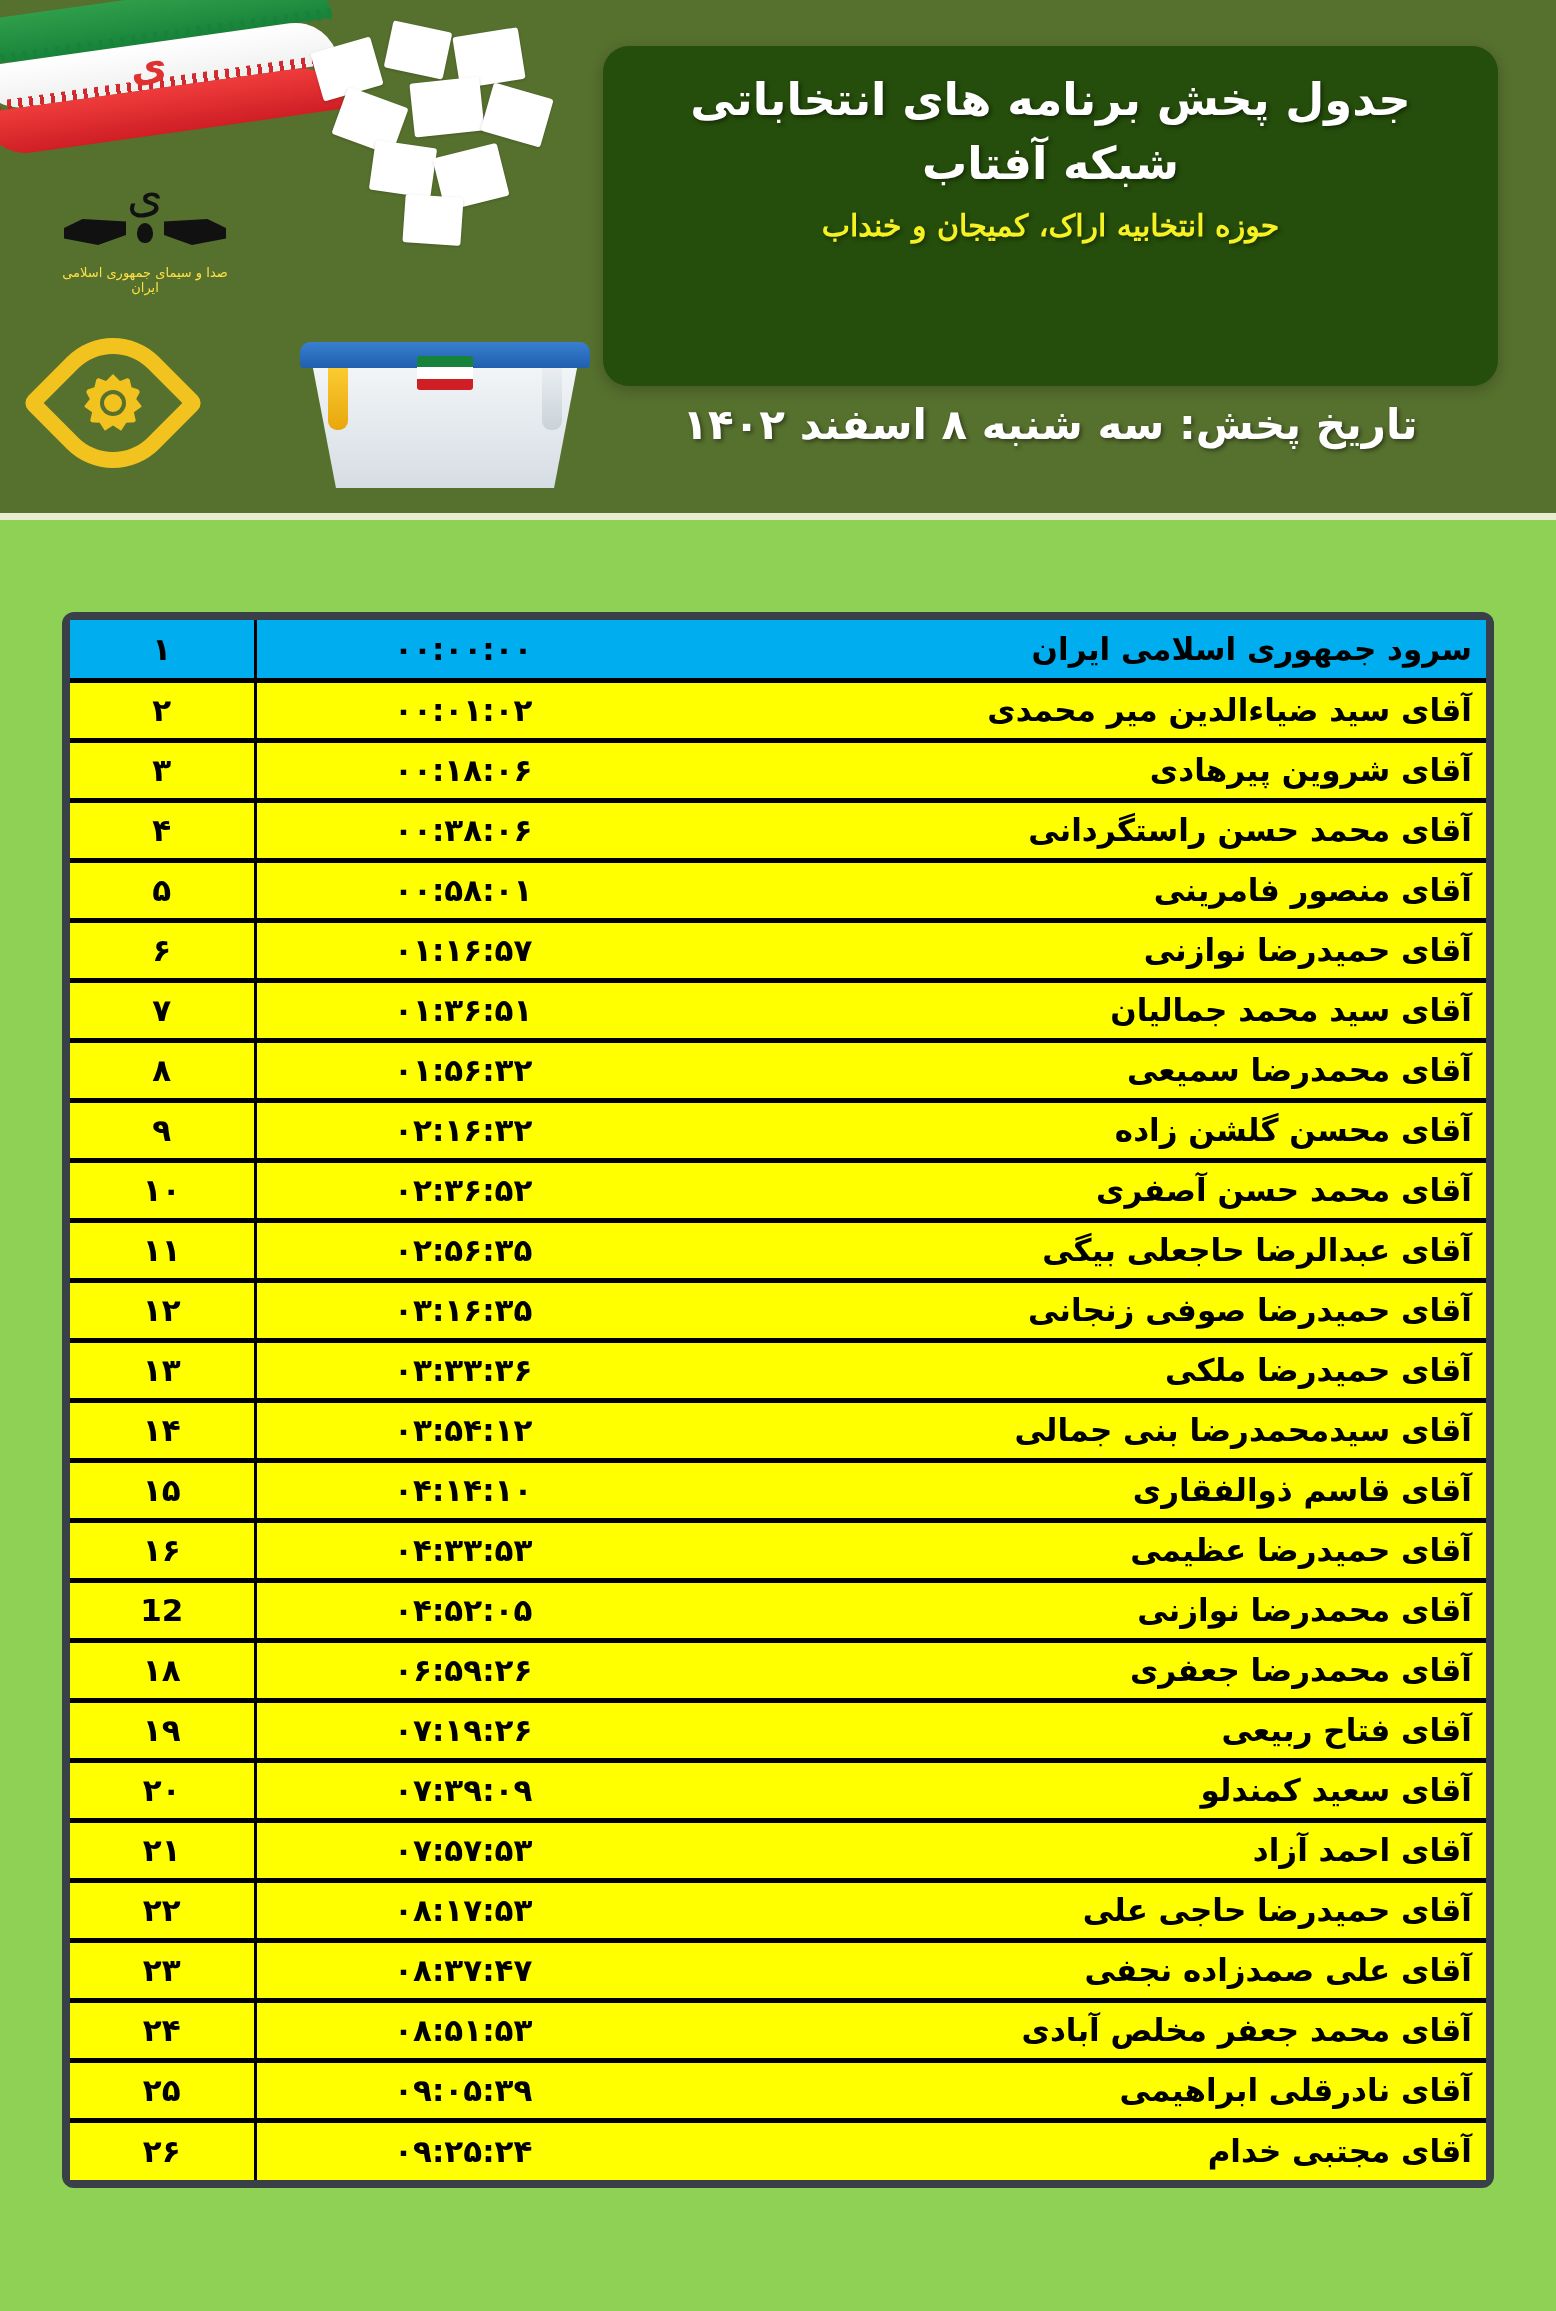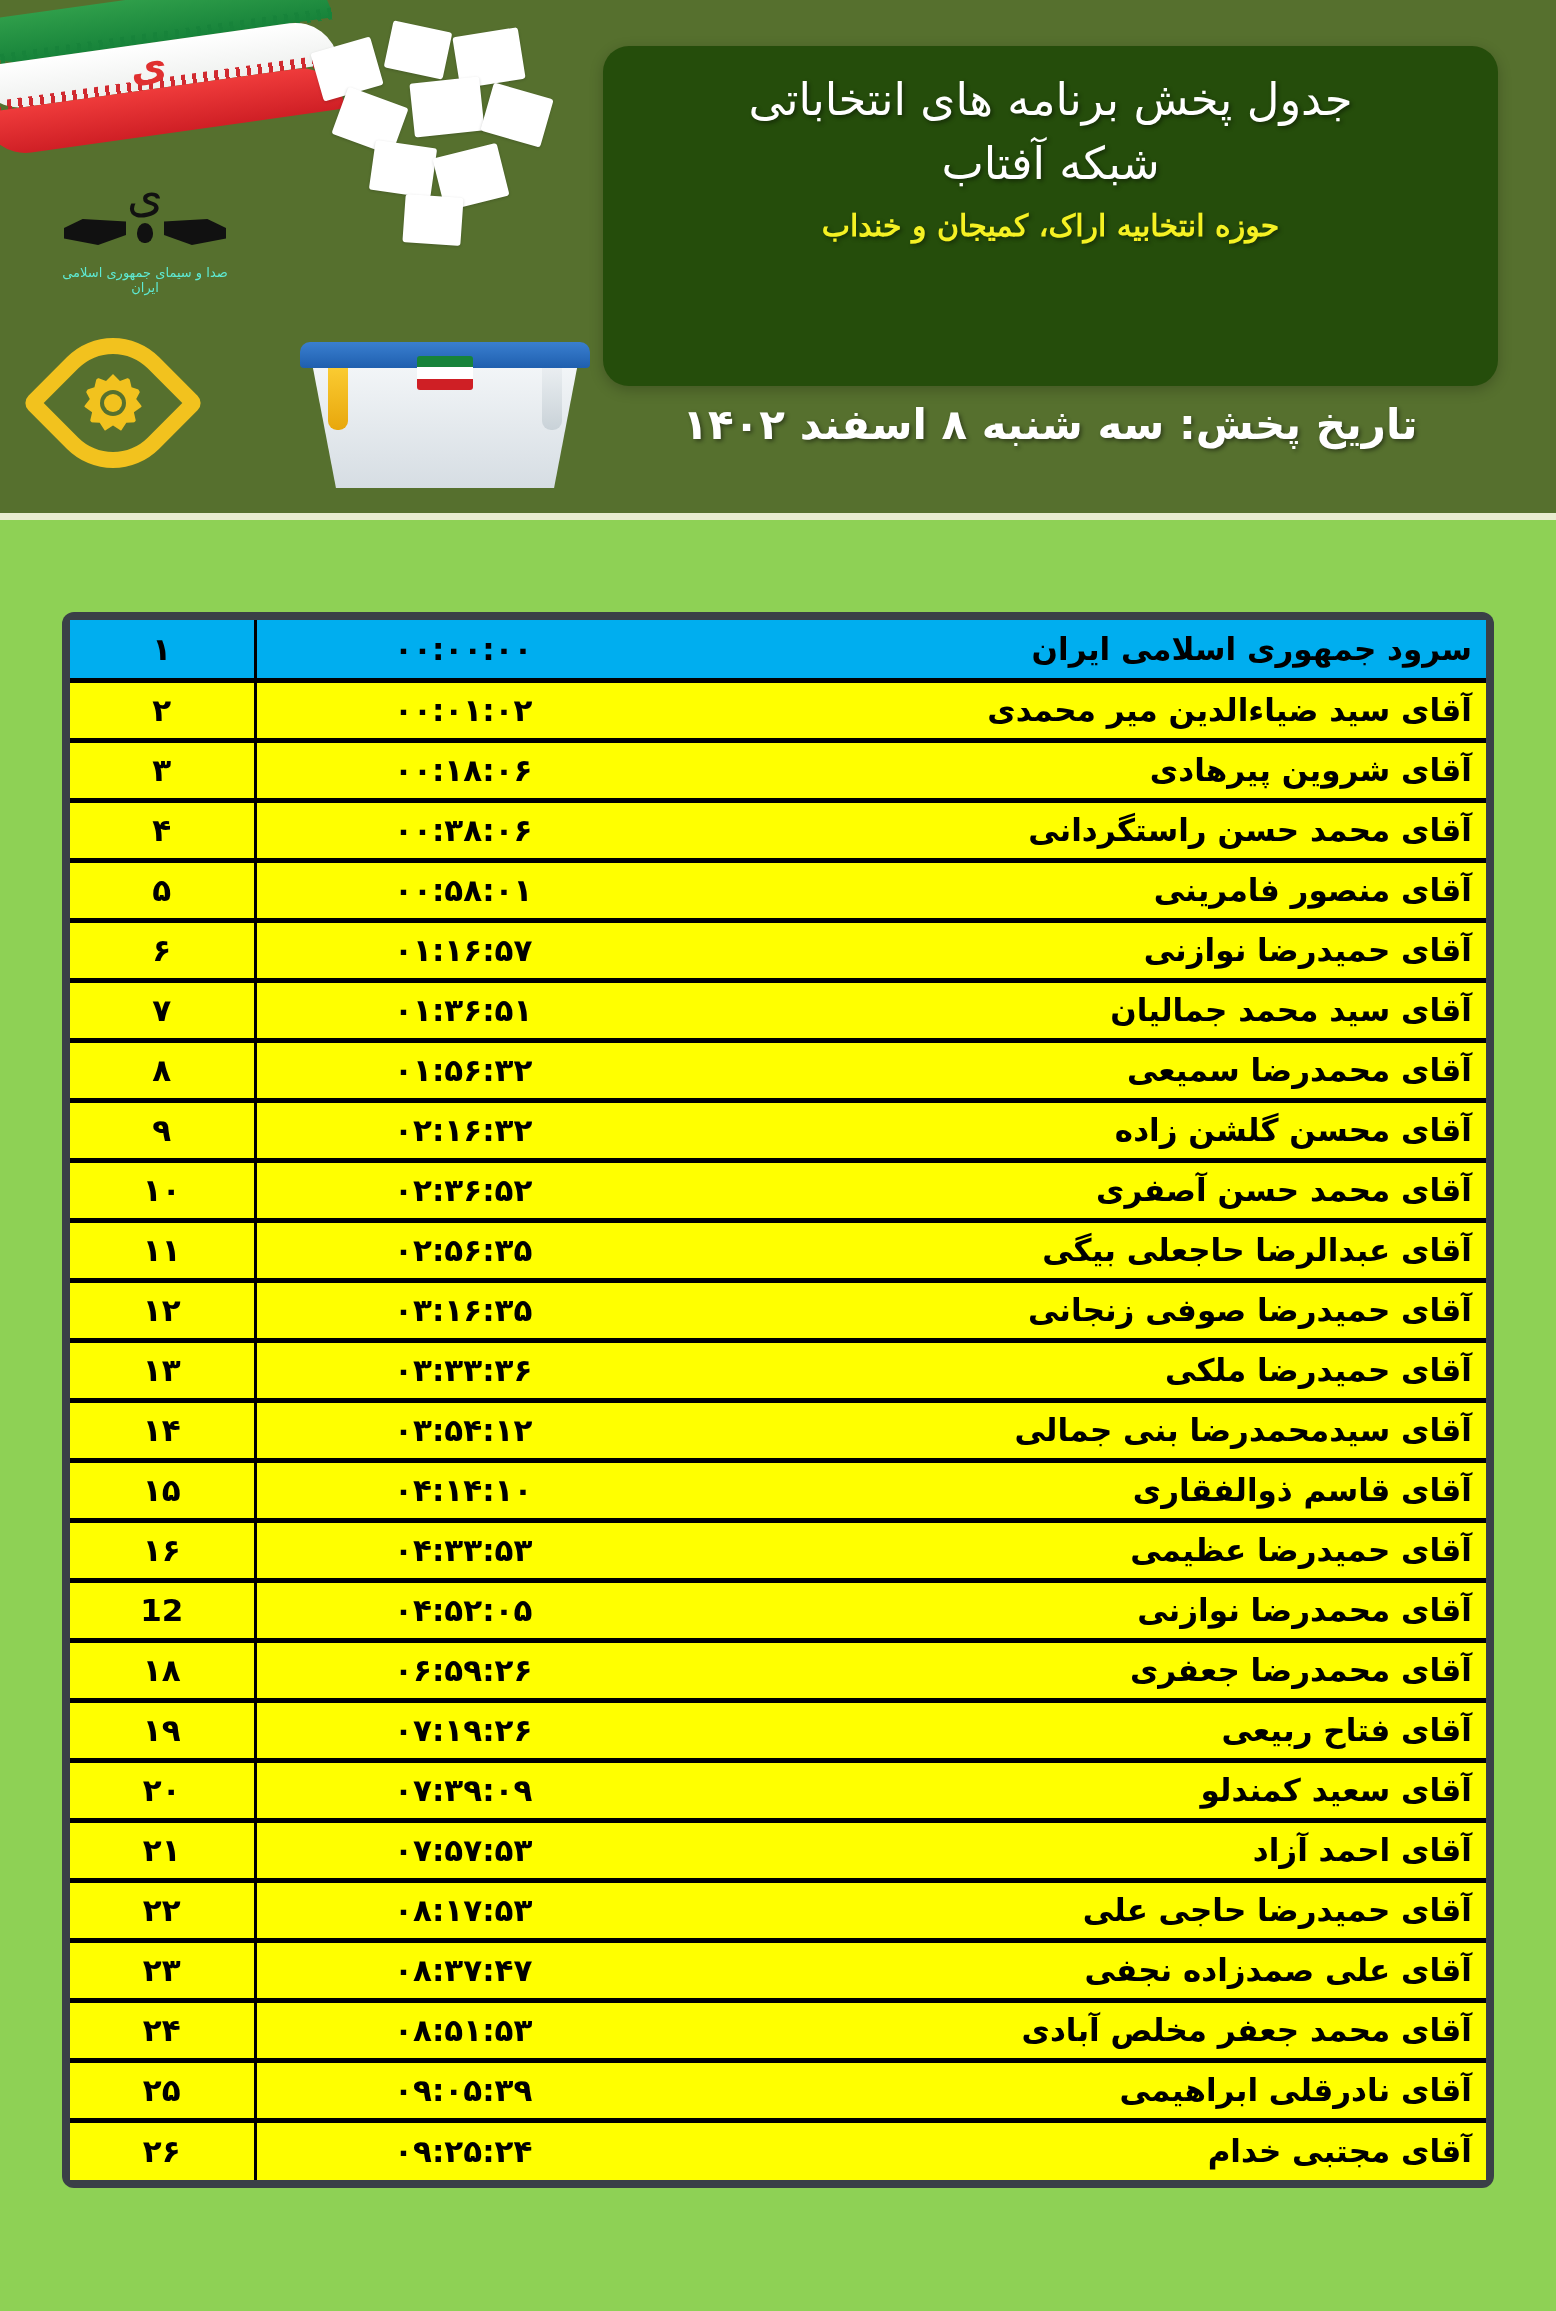--- a/index.html
+++ b/index.html
@@ -54,21 +54,21 @@
   }
   .irib-mark .wing{
     position:absolute; top:44px; width:62px; height:26px; background:#111;
   }
   .irib-mark .wL{ left:14px;  clip-path:polygon(0 35%,30% 0,100% 10%,100% 62%,55% 100%,0 75%); }
   .irib-mark .wR{ right:14px; clip-path:polygon(0 10%,70% 0,100% 35%,100% 75%,45% 100%,0 62%); }
   .irib-mark .dot{
     position:absolute; left:50%; top:48px; transform:translateX(-50%);
     width:16px; height:20px; background:#111; border-radius:50% 50% 45% 45%;
   }
-  .irib-caption{ font-size:13px; color:#5eead4; margin-top:4px; letter-spacing:.3px; }
+  .irib-caption{ font-size:13px; color:#fde047; margin-top:4px; letter-spacing:.3px; }
 
   
   .aftab-logo{
     position:absolute; left:48px; top:338px; width:130px; height:130px;
   }
   .aftab-logo .swirl{
     position:absolute; inset:0; border:16px solid #f2c21e;
     border-radius:50% 8% 50% 8%; transform:rotate(45deg);
   }
   .aftab-logo .gear{
@@ -116,21 +116,21 @@
   .ballot .mf-r{ background:#cf1f25; }
 
   
   .title-plaque{
     position:absolute; right:58px; top:46px; width:895px; height:340px;
     background:#254d0b; border-radius:26px;
     box-shadow:0 4px 14px rgba(0,0,0,.22);
     padding:22px 34px 10px; text-align:center; overflow:hidden;
   }
   .title-line{
-    color:#fff; font-size:45px; font-weight:400; line-height:1.42;
+    color:#fff; font-size:45px; font-weight:700; line-height:1.42;
     text-shadow:2px 2px 4px rgba(0,0,0,.45);
   }
   .title-constituency{
     color:#f5f123; font-size:30px; font-weight:700; line-height:1.35;
     margin-top:10px; font-family:"DejaVu Serif","Liberation Serif",serif;
     text-shadow:2px 2px 4px rgba(0,0,0,.4);
   }
   .broadcast-date{
     position:absolute; right:66px; top:400px; width:880px; text-align:center;
     color:#fff; font-size:42px; font-weight:700;

